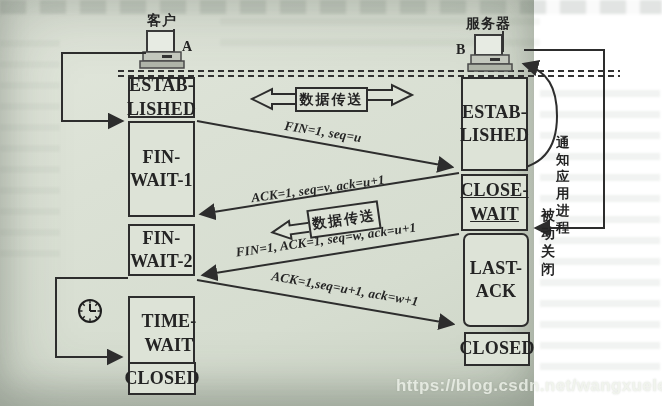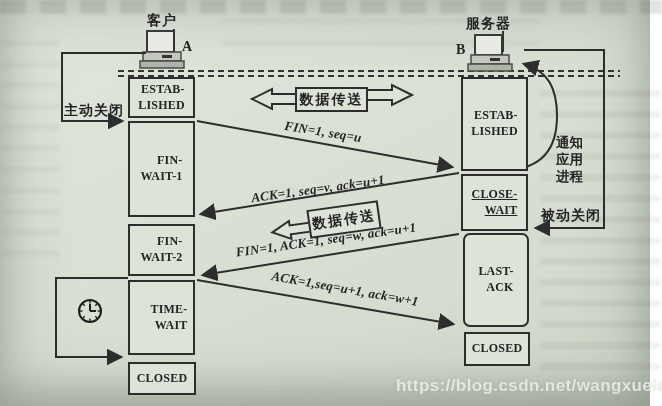--- a/index.html
+++ b/index.html
@@ -1,37 +1,37 @@
 <!DOCTYPE html>
 <html><head>
 <meta charset="utf-8">
 <style>
   html,body{margin:0;padding:0;}
   body{width:662px;height:406px;overflow:hidden;}
   #page{
-    position:relative;width:650px;height:406px;
+    position:relative;width:534px;height:406px;
     background:linear-gradient(155deg,#e2e7dc 0%,#dbe1d5 35%,#d6ddd0 70%,#ccd4c6 100%);
     font-family:"Liberation Serif", serif;
     color:#242424;
   }
   
   .bleed{position:absolute;pointer-events:none;filter:blur(1.1px);opacity:.55;}
   .bleed.rows{background:repeating-linear-gradient(to bottom,rgba(75,95,80,.14) 0 7px,rgba(75,95,80,0) 7px 21px);}
   .vignette{position:absolute;inset:0;pointer-events:none;
     box-shadow:inset 0 0 70px rgba(55,65,55,.30), inset 0 -18px 30px rgba(55,65,55,.18);}
   .topstrip{position:absolute;left:0;top:0;width:662px;height:14px;
     background:repeating-linear-gradient(to right,rgba(60,75,65,.30) 0 26px,rgba(60,75,65,.06) 26px 40px);
     filter:blur(1.5px);opacity:.5;pointer-events:none;}
 
   svg.overlay{position:absolute;left:0;top:0;z-index:1;}
 
   .state{
     position:absolute;box-sizing:border-box;border:2px solid #2d2d2d;
     background:#dde3d7;display:flex;align-items:center;justify-content:center;
-    text-align:right;font-weight:bold;font-size:12px;line-height:1.3;
+    text-align:center;font-weight:bold;font-size:18px;line-height:1.3;
     white-space:pre-line;letter-spacing:.2px;z-index:2;
   }
   .lbl{position:absolute;font-weight:bold;z-index:3;white-space:pre-line;}
   .cjk{font-size:14px;letter-spacing:1px;}
   .endpoint{font-size:14px;}
   .diag{
     position:absolute;z-index:3;font-weight:bold;font-style:italic;
     font-size:13px;text-align:center;letter-spacing:.2px;
   }
   .dtbox{
@@ -115,33 +115,32 @@
     <polygon points="412,95 392,85 392,90 367,90 367,100 392,100 392,105" fill="#dde3d7" stroke="#2d2d2d" stroke-width="2"></polygon>
 
     <polygon points="272,227 290,218 290,222.5 311,222.5 311,231.5 290,231.5 290,236" fill="#dde3d7" stroke="#2d2d2d" stroke-width="2" transform="rotate(-8 311 227)"></polygon>
   </svg>
 
   <div class="lbl cjk" style="left:147px;top:12px;">客户</div>
   <div class="lbl cjk" style="left:466px;top:15px;">服务器</div>
   <div class="lbl endpoint" style="left:182px;top:39px;">A</div>
   <div class="lbl endpoint" style="left:456px;top:42px;">B</div>
 
-  <div class="lbl cjk" style="left:64px;top:102px;">主动关闭</div>
   <div class="lbl cjk" style="left:541px;top:207px;">被动关闭</div>
   <div class="lbl notify" style="left:556px;top:86px;margin-top:48px;">通知
 应用
 进程</div>
 
   <div class="state" style="left:128px;top:77px;width:67px;height:41px;">ESTAB-
 LISHED</div>
   <div class="state" style="left:128px;top:121px;width:67px;height:96px;">FIN-
 WAIT-1</div>
   <div class="state" style="left:128px;top:224px;width:67px;height:52px;">FIN-
 WAIT-2</div>
-  <div class="state" style="left:128px;top:280px;width:67px;height:75px;padding-left:15px;">TIME-
+  <div class="state" style="left:128px;top:296px;width:67px;height:75px;padding-left:15px;">TIME-
 WAIT</div>
   <div class="state" style="left:128px;top:362px;width:68px;height:33px;">CLOSED</div>
 
   <div class="state" style="left:461px;top:77px;width:67px;height:94px;">ESTAB-
 LISHED</div>
   <div class="state" style="left:461px;top:174px;width:67px;height:57px;text-decoration:underline;">CLOSE-
 WAIT</div>
   <div class="state" style="left:463px;top:233px;width:66px;height:94px;border-radius:7px;">LAST-
 ACK</div>
   <div class="state" style="left:464px;top:332px;width:66px;height:34px;">CLOSED</div>

